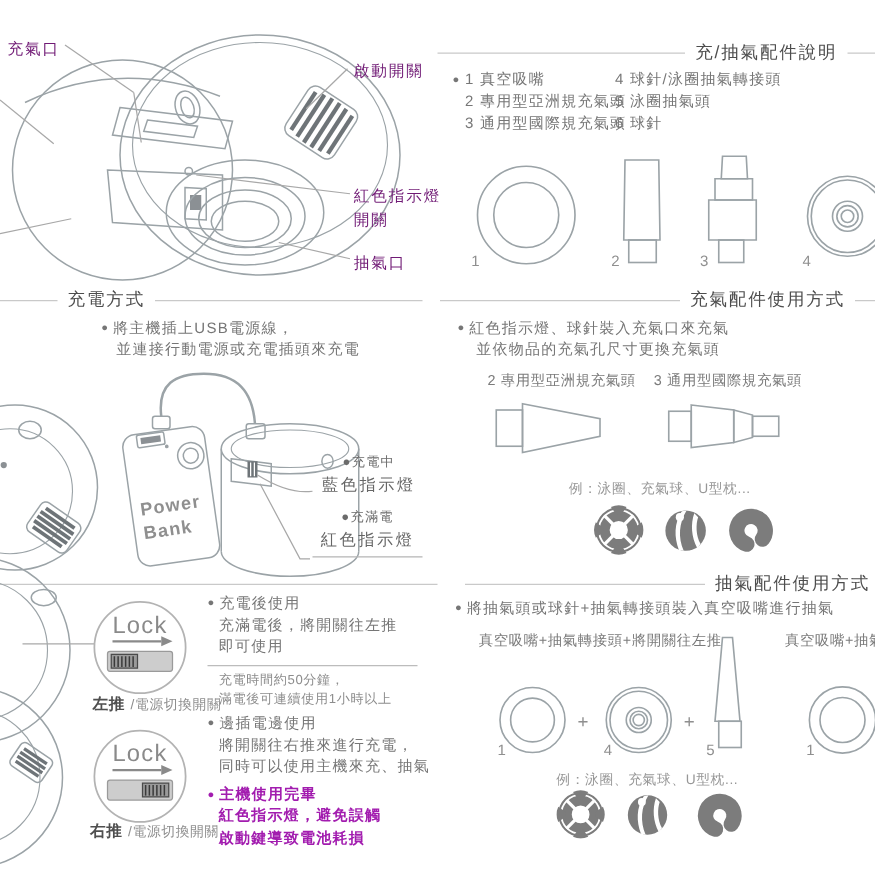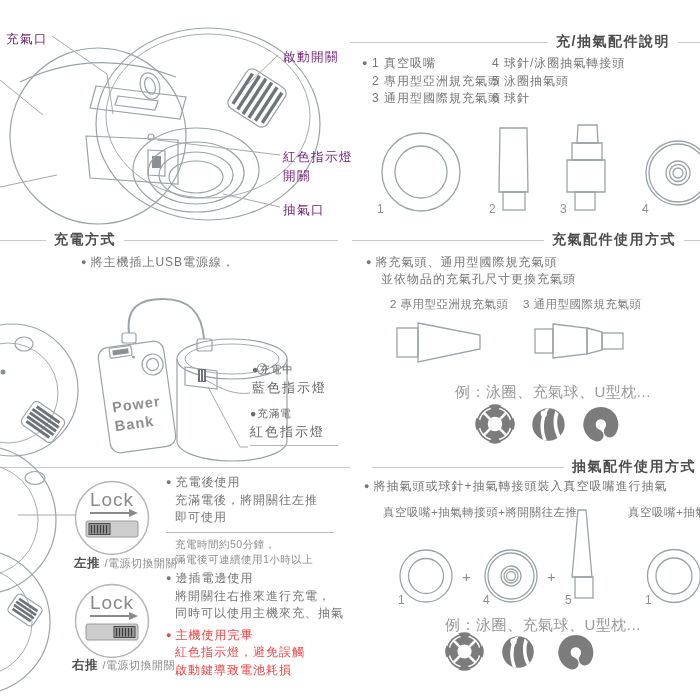--- a/index.html
+++ b/index.html
@@ -1,34 +1,34 @@
 <!DOCTYPE html>
 <html><head>
 <meta charset="utf-8">
 <style>
   html,body{margin:0;padding:0;background:#fff}
   #page{position:relative;width:700px;height:700px;background:#fff;overflow:hidden;
         font-family:"Liberation Sans","DejaVu Sans",sans-serif;color:#737373}
   .hdr{position:absolute;display:flex;align-items:center;height:16px}
   .hdr .hl{height:1px;background:#c9c9c9}
-  .hdr .ht{font-size:14px;font-weight:bold;color:#4d4d4d;letter-spacing:1.5px;white-space:nowrap;padding:0 8px}
+  .hdr .ht{font-size:14px;font-weight:normal;color:#4d4d4d;letter-spacing:1.5px;white-space:nowrap;padding:0 8px}
   .t{position:absolute;font-size:12px;letter-spacing:1px;white-space:nowrap;color:#767676}
   .bu{font-size:9px;vertical-align:1px;margin-right:3px}
   .sub{position:absolute;font-size:11.5px;letter-spacing:0.5px;white-space:nowrap;color:#7b7b7b}
-  .ex{position:absolute;font-size:15px;letter-spacing:0.5px;color:#979797;white-space:nowrap}
+  .ex{position:absolute;font-size:11px;letter-spacing:0.5px;color:#979797;white-space:nowrap}
   .lbl{position:absolute;font-size:12.5px;letter-spacing:1.5px;color:#701a75;white-space:nowrap;line-height:1.55}
   .row{display:flex;align-items:baseline;line-height:17.5px}
   .row .n{width:10px}
   .blk{position:absolute;font-size:12px;letter-spacing:1px;color:#767676}
   .blk > div{line-height:17.6px;white-space:nowrap}
   .blk .ind9{padding-left:9px}
-  .blk .bold{font-weight:normal;color:#ef4444}
+  .blk .bold{font-weight:bold;color:#a21caf}
   .blk .note{font-size:10.5px;color:#8d8d8d;letter-spacing:0.5px;line-height:15.5px}
   .blk .divider{height:0;border-top:1px solid #bcbcbc;margin:5px 0 4px 0;width:168px}
-  .indb{position:absolute;text-align:left;white-space:nowrap}
+  .indb{position:absolute;text-align:center;white-space:nowrap}
   .indb .tag{font-size:10.5px;color:#6b6b6b;letter-spacing:1px}
   .indb .big{font-size:13px;color:#666;letter-spacing:2px;margin-top:2px}
   .pushlbl{position:absolute;font-size:12.5px;white-space:nowrap;color:#4f4f4f;font-weight:bold;letter-spacing:1px}
   .pushlbl span{font-weight:normal;font-size:11px;color:#8d8d8d;letter-spacing:0.5px}
   svg.art{position:absolute;overflow:visible}
   text{font-family:"Liberation Sans","DejaVu Sans",sans-serif}
 </style>
 </head>
 <body>
 
@@ -162,20 +162,21 @@
       <text x="292" y="95">4</text>
     </g>
   </svg>
 
   <div class="hdr" style="left:0;top:232px;width:338px">
     <div class="hl" style="width:46px"></div>
     <div class="ht">充電方式</div>
     <div class="hl" style="flex:1"></div>
   </div>
   <div class="t" style="left:81px;top:254px"><span class="bu">●</span><span>將主機插上USB電源線，</span></div>
+  <div class="t" style="left:93px;top:271px">並連接行動電源或充電插頭來充電</div>
 
   <svg class="art" style="left:0;top:295px" width="345" height="165" viewBox="0 0 345 165">
     <g fill="none" stroke="#9ba3a7" stroke-width="1.2">
 
       <ellipse cx="12" cy="95" rx="66" ry="66"></ellipse>
       <ellipse cx="8" cy="98" rx="50" ry="50" stroke-width="0.9"></ellipse>
       <ellipse cx="24" cy="49" rx="9" ry="7"></ellipse>
       <circle cx="3" cy="77" r="2.5" fill="#8b9094" stroke="none"></circle>
       <g transform="translate(43 127) rotate(-55)">
         <rect x="-14" y="-19" width="28" height="38" rx="5"></rect>
@@ -229,21 +230,21 @@
   <div class="indb" style="left:250px;top:407px;width:88px;border-bottom:1px solid #b5b5b5;padding-bottom:4px">
     <div class="tag">●充滿電</div>
     <div class="big">紅色指示燈</div>
   </div>
 
   <div class="hdr" style="left:352px;top:232px;width:348px">
     <div class="hl" style="flex:1"></div>
     <div class="ht">充氣配件使用方式</div>
     <div class="hl" style="width:16px"></div>
   </div>
-  <div class="t" style="left:366px;top:254px"><span class="bu">●</span><span>將充氣頭、通用型國際規充氣頭</span></div>
+  <div class="t" style="left:366px;top:254px"><span class="bu">●</span><span>紅色指示燈、球針裝入充氣口來充氣</span></div>
   <div class="t" style="left:381px;top:271px">並依物品的充氣孔尺寸更換充氣頭</div>
   <div class="sub" style="left:390px;top:297px">2 專用型亞洲規充氣頭</div>
   <div class="sub" style="left:523px;top:297px">3 通用型國際規充氣頭</div>
 
   <svg class="art" style="left:350px;top:316px" width="350" height="52" viewBox="0 0 350 52">
     <g fill="none" stroke="#9ba3a7" stroke-width="1.3">
       <rect x="47" y="12" width="21" height="29"></rect>
       <polygon points="68,7 130,19 130,33 68,46"></polygon>
       <rect x="185" y="13" width="18" height="24"></rect>
       <polygon points="203,8 237,12 237,38 203,42"></polygon>

